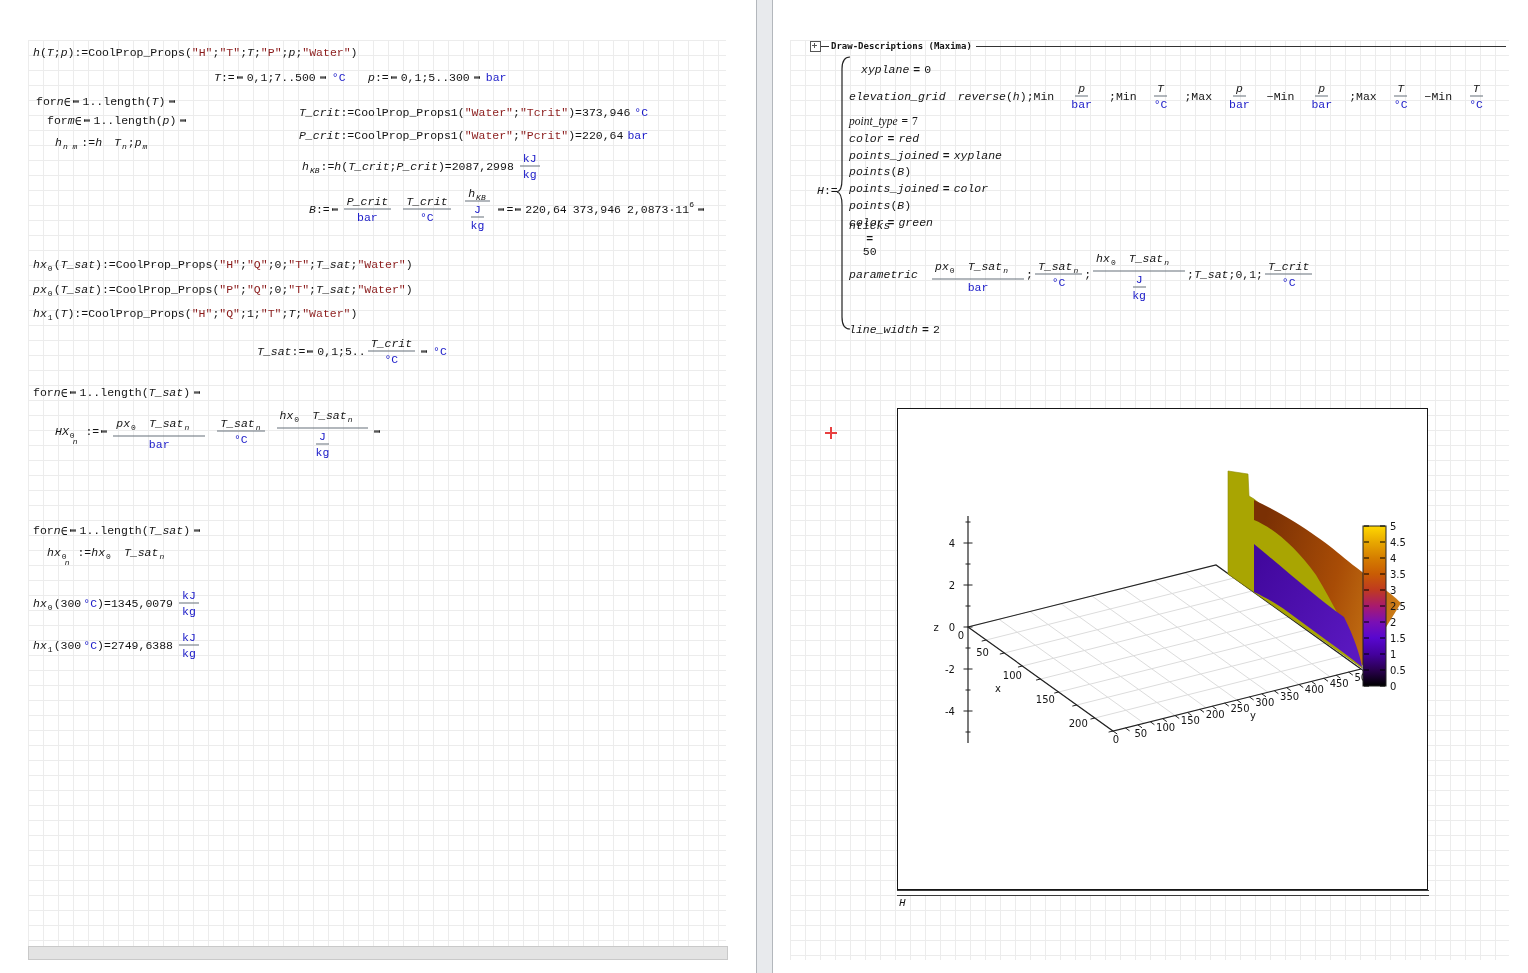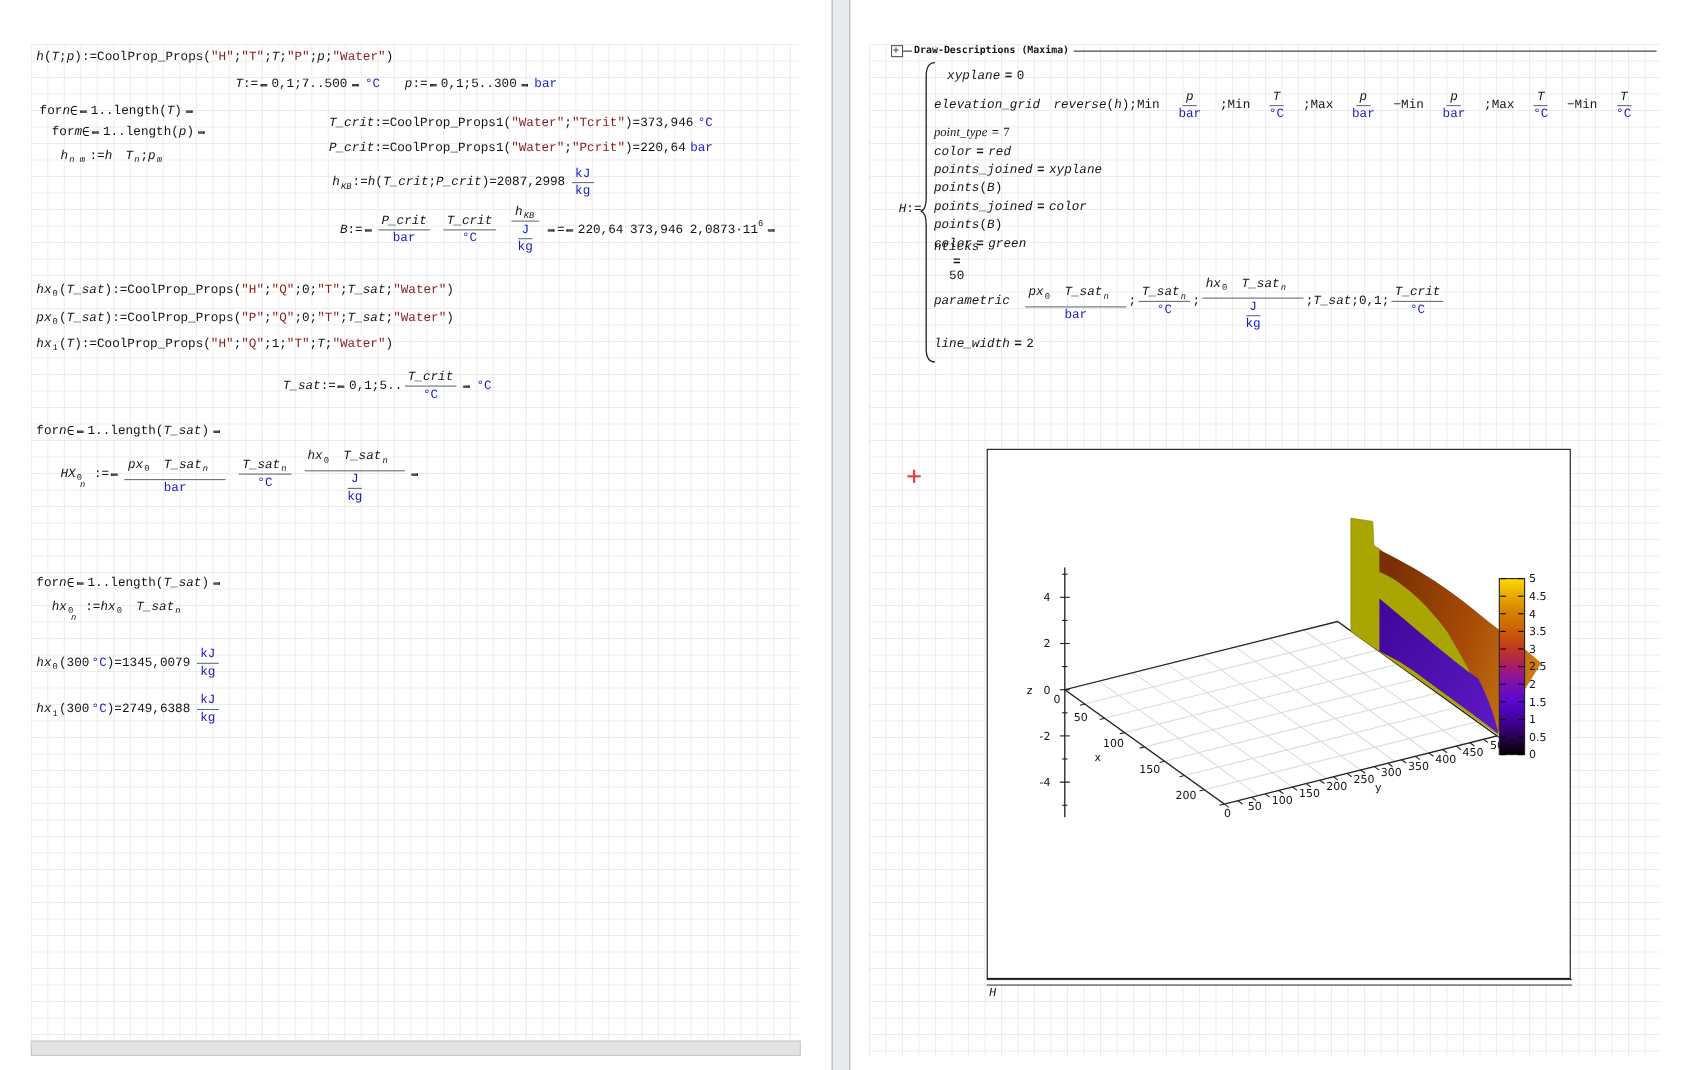--- a/index.html
+++ b/index.html
@@ -965,21 +965,21 @@
               <span class="tv">T_crit</span>
             </span>
             <span class="de">
               <span class="tu">°C</span>
             </span>
           </span>
         </span>
         <span class="pb pr"></span>
       </span>
     </div>
-    <div class="line" style="left: 849px; top: 313px; text-align: right;">
+    <div class="line" style="left: 849px; top: 329px; text-align: right;">
       <span class="tv">line_width</span>
       <span class="te">=</span>
       <span class="tn">2</span>
     </div>
     <div class="line" style="left: 817px; top: 190px;">
       <span class="tv">H</span>
       <span class="to">:=</span>
     </div>
   </div>
 

